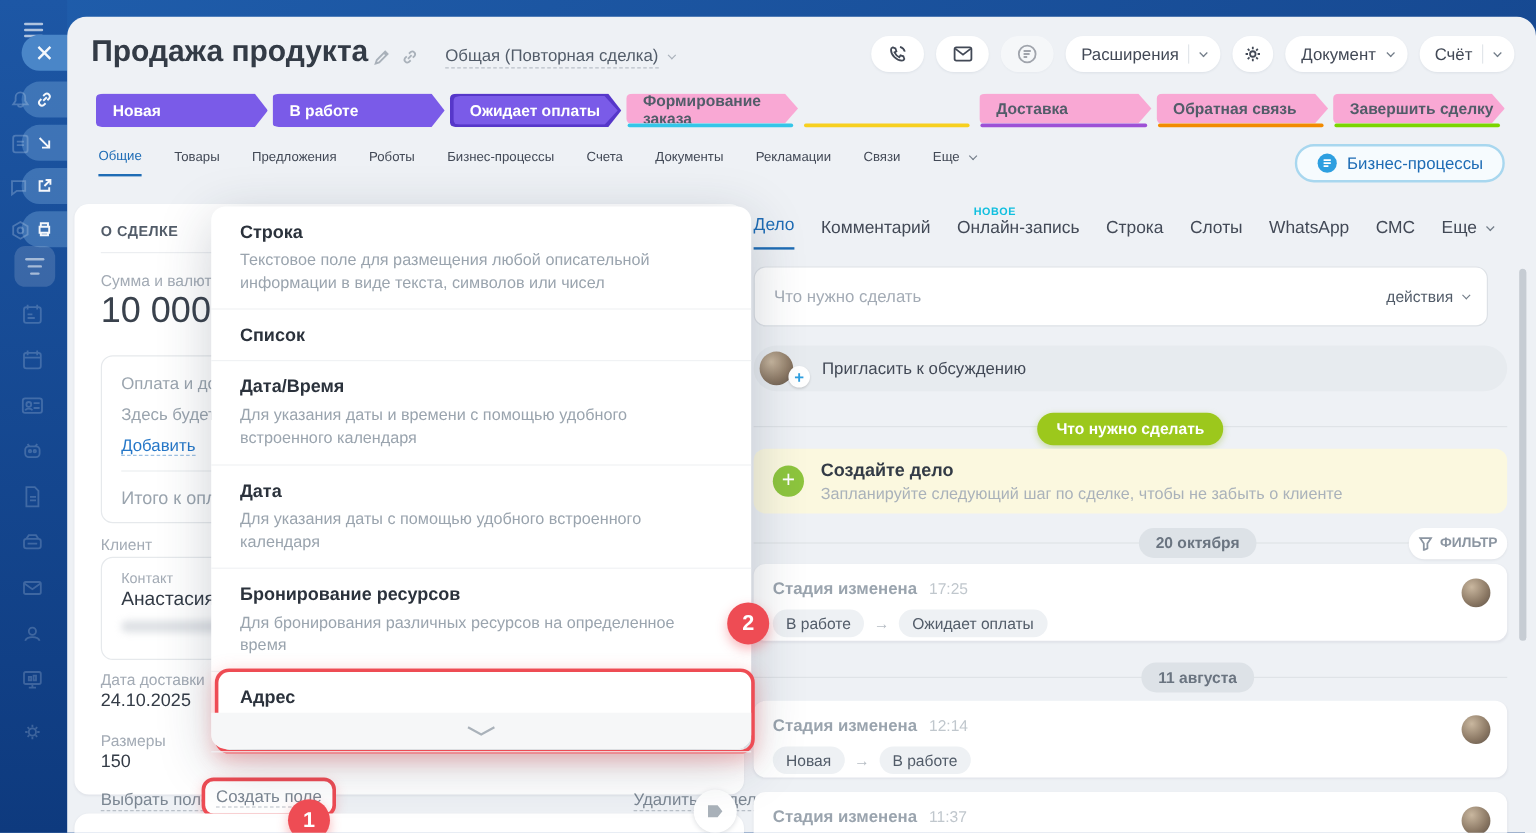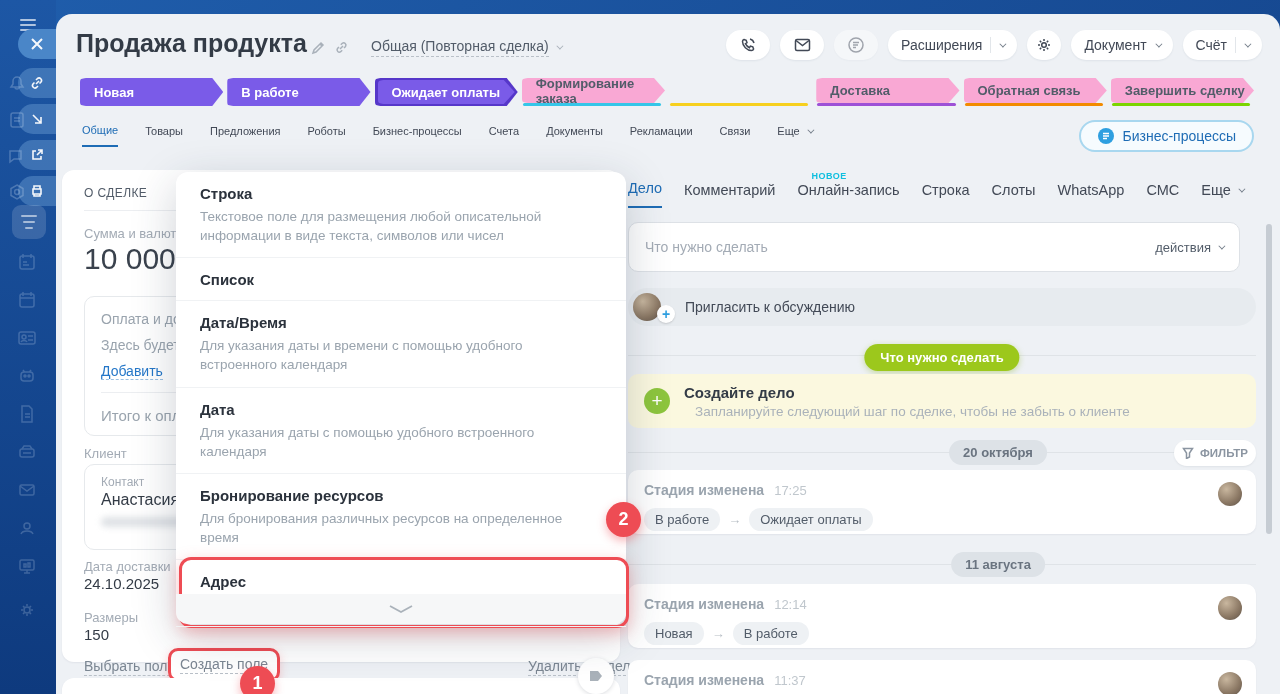--- a/index.html
+++ b/index.html
@@ -60,21 +60,21 @@
   #tabs { left:26px; top:110px; display:flex; gap:27px; font-size:11px; color:#424956; align-items:center; }
   .tab { padding-bottom:9px; }
   .tab.active { color:#1e6cb5; border-bottom:2px solid #1e6cb5; }
   #bp-button { right:26px; top:106px; height:32px; border:2px solid #a8d7ef; border-radius:18px; background:#f6fbfe; display:flex; align-items:center; gap:8px; padding:0 16px; color:#1e6cb5; font-size:14px; }
 
   .card { background:#fff; border-radius:12px; box-shadow:0 1px 2px rgba(50,60,80,.07); }
 
   
   #deal-card { left:6px; top:156px; width:558px; height:492px; }
   .lbl-gray { color:#a3abb5; font-size:13px; }
-  #deal-sec { left:28px; top:172px; font-size:12px; font-weight:normal; letter-spacing:.4px; color:#525c69; }
+  #deal-sec { left:28px; top:172px; font-size:12px; font-weight:bold; letter-spacing:.4px; color:#525c69; }
   #deal-div { left:28px; top:196px; width:250px; height:1px; background:#eceef1; }
   #amount-lbl { left:28px; top:212px; }
   #amount-val { left:28px; top:228px; font-size:30px; color:#3a424d; }
   #pay-card { left:28px; top:282px; width:250px; height:140px; border:1px solid #e6e9ec; border-radius:10px; padding:14px 16px; font-size:14px; color:#9aa4ae; }
   #pay-card .row { margin-bottom:10px; white-space:nowrap; overflow:hidden; }
   .dashed-link { color:#2577c8; border-bottom:1px dashed #9cc0e2; display:inline-block; font-size:14px; }
   #pay-total { margin-top:14px; font-size:15px; white-space:nowrap; }
   #client-lbl { left:28px; top:432px; }
   #contact-card { left:28px; top:450px; width:250px; height:86px; border:1px solid #e6e9ec; border-radius:10px; padding:10px 16px; }
   #contact-lbl { font-size:12px; color:#a3abb5; }
@@ -118,21 +118,21 @@
   .avatar.sm { width:24px; height:24px; }
   #invite-plus { width:18px; height:18px; border-radius:50%; background:#fff; color:#2e9fe0; font-size:14px; font-weight:bold; display:flex; align-items:center; justify-content:center; margin-left:-14px; margin-top:14px; box-shadow:0 1px 2px rgba(0,0,0,.15); }
   #invite-text { font-size:14px; color:#424956; }
 
   .tl-divider { left:572px; width:628px; height:1px; background:#dfe3e7; }
   .pill-center { transform:translateX(-50%); }
   #todo-pill { left:886px; top:330px; background:#9cc81c; color:#fff; font-size:13px; font-weight:bold; border-radius:14px; padding:6px 16px; box-shadow:0 2px 6px rgba(140,180,30,.4); }
   #create-card { left:572px; top:360px; width:628px; height:54px; background:#fbf8df; border-radius:10px; display:flex; align-items:center; gap:14px; padding:0 16px; }
   #create-plus { width:26px; height:26px; border-radius:50%; background:#8dc53e; color:#fff; font-size:19px; display:flex; align-items:center; justify-content:center; }
   #create-title { font-size:15px; font-weight:bold; color:#333b46; }
-  #create-desc { font-size:13.5px; color:#aab2ba; margin-top:3px;margin-left:11px; }
+  #create-desc { font-size:13.5px; color:#aab2ba; margin-top:3px; }
 
   .date-pill { background:#dde2e7; color:#6a7480; font-size:13px; font-weight:bold; border-radius:13px; padding:5px 14px; }
   #date1 { left:942px; top:426px; }
   #date2 { left:942px; top:538px; }
   #filter-btn { left:1118px; top:426px; width:82px; height:26px; background:#fff; border-radius:14px; display:flex; align-items:center; justify-content:center; gap:6px; font-size:11.5px; font-weight:bold; color:#8b95a1; box-shadow:0 1px 2px rgba(50,60,80,.08); }
   #filter-btn svg { stroke:#8b95a1; fill:none; stroke-width:1.5; }
 
   .tl-card { left:572px; width:628px; background:#fff; border-radius:10px; box-shadow:0 1px 2px rgba(50,60,80,.07); padding:12px 16px; }
   .tl-head { display:flex; gap:10px; align-items:baseline; }
   .tl-title { font-size:14px; font-weight:bold; color:#9aa4ae; }

